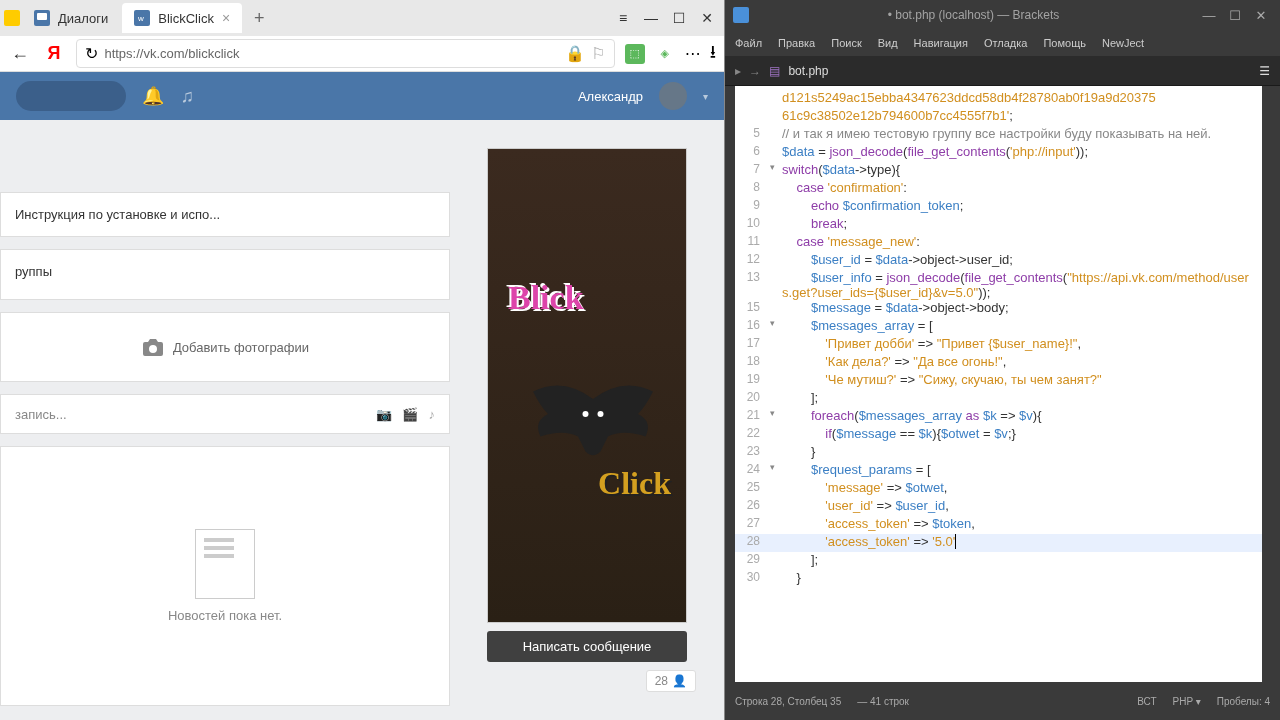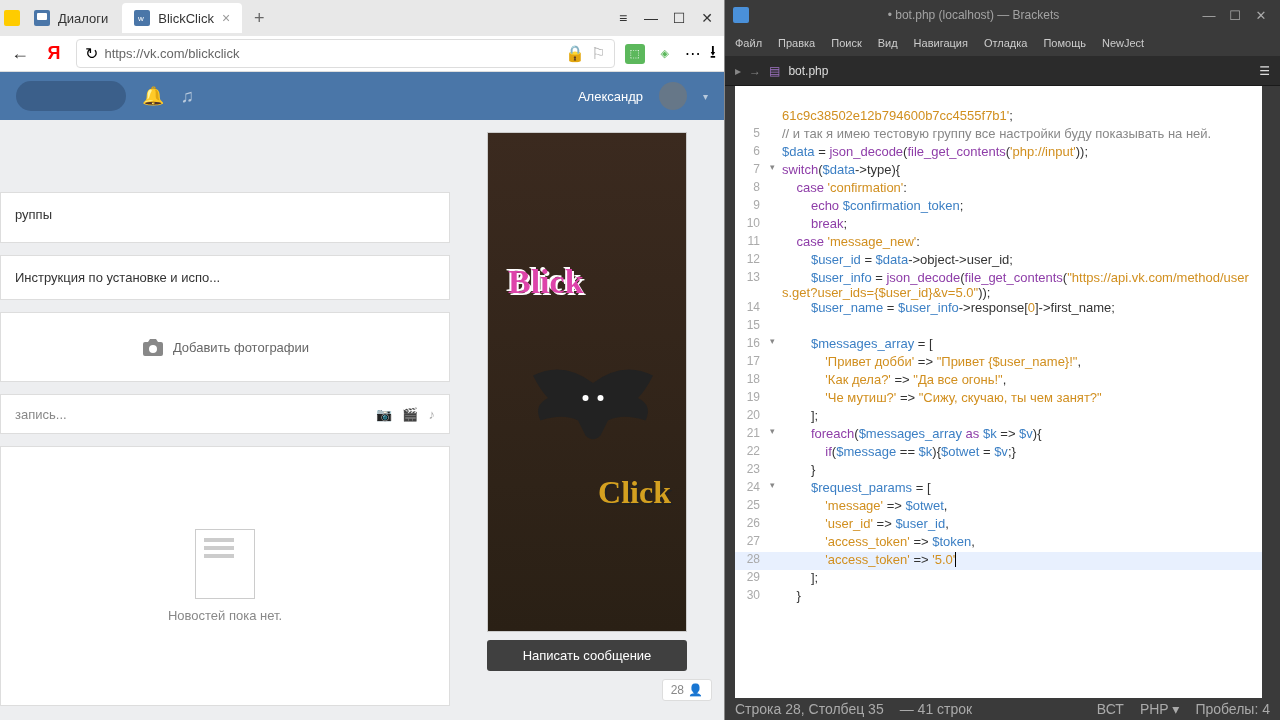--- a/index.html
+++ b/index.html
@@ -45,21 +45,21 @@
 .vk-box.truncate { white-space: nowrap; overflow: hidden; text-overflow: ellipsis; }
 .add-photo { display:flex; align-items:center; justify-content:center; gap:8px; height:70px; color:#666; }
 .cam-svg { width:24px; height:24px; }
 .write-post { display:flex; align-items:center; gap:0; color:#888; font-size:13px; height:40px; }
 .post-icons { margin-left:auto; display:flex; gap:10px; color:#aaa; }
 .news-empty { display:flex; flex-direction:column; align-items:center; justify-content:center; height:260px; color:#888; gap:9px; }
 .news-ph { width:60px; height:70px; border:1px solid #ccc; position:relative; }
 .news-ph::before { content:''; position:absolute; left:8px; top:8px; width:30px; height:4px; background:#ccc; box-shadow:0 8px 0 #ccc, 0 16px 0 #ccc; }
 .news-ph::after { content:''; position:absolute; left:-8px; top:-8px; width:60px; height:70px; border:1px solid #ddd; z-index:-1; }
 
-.vk-right { flex:1; padding:12px; display:flex; flex-direction:column; gap:8px; }
+.vk-right { flex:1; padding:28px; display:flex; flex-direction:column; gap:8px; }
 .avatar-big { width:200px; height:500px; background:linear-gradient(180deg,#3b2a1f 0%, #2a2015 100%); position:relative; border:1px solid #ccc; align-self:center; overflow:hidden; }
 .blick-txt { position:absolute; top:130px; left:20px; font-size:34px; font-weight:bold; color:#d4a; font-family:cursive; text-shadow:2px 2px 0 #fff, -2px -2px 0 #fff; }
 .click-txt { position:absolute; bottom:120px; right:15px; font-size:32px; font-weight:bold; color:#d4a020; font-family:cursive; text-shadow:2px 2px 0 #222; }
 .bat { position:absolute; top:220px; left:30px; width:150px; }
 .bat svg { fill:#222; }
 .write-msg { background:#404040; color:#fff; text-align:center; padding:8px; font-size:13px; cursor:pointer; border-radius:3px; width:200px; align-self:center; }
 .subscribers { align-self:flex-end; background:#fff; border:1px solid #ddd; padding:3px 8px; font-size:12px; color:#888; display:flex; align-items:center; gap:4px; border-radius:3px; }
 
 
 .brackets { flex:1; background:#2b2b2b; display:flex; flex-direction:column; color:#ccc; }
@@ -81,21 +81,21 @@
 .fold { width:12px; color:#888; font-size:9px; flex-shrink:0; }
 .code { white-space:pre-wrap; word-break:break-all; padding-right:8px; }
 .kw { color:#8e3da8; }
 .str { color:#d18f1f; }
 .var { color:#3b7fc4; }
 .op { color:#333; }
 .com { color:#888; }
 .cursor-line { background:#e8f0fe; }
 .text-cursor { border-left:1px solid #000; animation:blink 1s infinite; }
 @keyframes blink { 50% { opacity:0; } }
-.br-status { height:22px; background:#3a3a3a; display:flex; align-items:center; padding:0 10px; font-size:14px; color:#aaa; gap:16px; }
+.br-status { height:38px; background:#3a3a3a; display:flex; align-items:center; padding:0 10px; font-size:10px; color:#aaa; gap:16px; }
 .br-status .right { margin-left:auto; display:flex; gap:16px; }
 </style>
 </head>
 <body>
 
 <div class="browser">
   <div class="tabbar">
     <div class="yandex-icon"></div>
     <div class="tab">
       <span class="tab-icon">
@@ -148,22 +148,22 @@
     <div class="vk-user">
       <span>Александр</span>
       <span class="vk-ava"></span>
       <span class="vk-caret">▾</span>
     </div>
   </div>
 
   <div class="vk-content">
     <div class="vk-left">
       <div style="height:60px"></div>
+      <div class="vk-box truncate">Инструкция по установке и испо...</div>
       <div class="vk-box" style="padding-bottom:20px">руппы</div>
-      <div class="vk-box truncate">Инструкция по установке и испо...</div>
       <div class="vk-box add-photo">
         <svg class="cam-svg" viewBox="0 0 24 24" fill="#888">
             <path d="M4 7h3l2-3h6l2 3h3a2 2 0 012 2v10a2 2 0 01-2 2H4a2 2 0 01-2-2V9a2 2 0 012-2zm8 3a4 4 0 100 8 4 4 0 000-8z"></path>
           </svg>
         <span>Добавить фотографии</span>
       </div>
       <div class="vk-box write-post">
         <span>запись...</span>
         <span class="post-icons">
           <span>📷</span>
@@ -224,20 +224,21 @@
     <span style="color:#a074c4">▤</span>
     <span>bot.php</span>
     <span style="margin-left:auto">☰</span>
   </div>
   <div class="br-body">
     <div class="br-leftgutter"></div>
     <div class="code-area" id="code-area">
         <div class="code-line">
           <span class="ln"></span>
           <span class="fold"></span>
+          <span class="code"><span class="str">d121s5249ac15ebba4347623ddcd58db4f28780ab0f19a9d20375</span></span>
         </div>
         <div class="code-line">
           <span class="ln"></span>
           <span class="fold"></span>
           <span class="code"><span class="str">61c9c38502e12b794600b7cc4555f7b1'</span><span class="op">;</span></span>
         </div>
         <div class="code-line">
           <span class="ln">5</span>
           <span class="fold"></span>
           <span class="code"><span class="com">// и так я имею тестовую группу все настройки буду показывать на ней.</span></span>
@@ -276,27 +277,23 @@
           <span class="ln">12</span>
           <span class="fold"></span>
           <span class="code"><span class="op">        </span><span class="var">$user_id</span><span class="op"> = </span><span class="var">$data</span><span class="op">-&gt;object-&gt;user_id;</span></span>
         </div>
         <div class="code-line">
           <span class="ln">13</span>
           <span class="fold"></span>
           <span class="code"><span class="op">        </span><span class="var">$user_info</span><span class="op"> = </span><span class="kw">json_decode</span><span class="op">(</span><span class="kw">file_get_contents</span><span class="op">(</span><span class="str">"https://api.vk.com/method/users.get?user_ids={$user_id}&amp;v=5.0"</span><span class="op">));</span></span>
         </div>
         <div class="code-line">
-          <span class="ln">14</span>
-          <span class="fold"></span>
-          <span class="code"><span class="op">        </span><span class="var">$user_name</span><span class="op"> = </span><span class="var">$user_info</span><span class="op">-&gt;response[</span><span class="str">0</span><span class="op">]-&gt;first_name;</span></span>
-        </div>
-        <div class="code-line">
           <span class="ln">15</span>
           <span class="fold"></span>
+          <span class="code"><span class="op">        </span><span class="var">$message</span><span class="op"> = </span><span class="var">$data</span><span class="op">-&gt;object-&gt;body;</span></span>
         </div>
         <div class="code-line">
           <span class="ln">16</span>
           <span class="fold">▾</span>
           <span class="code"><span class="op">        </span><span class="var">$messages_array</span><span class="op"> = [</span></span>
         </div>
         <div class="code-line">
           <span class="ln">17</span>
           <span class="fold"></span>
           <span class="code"><span class="op">            </span><span class="str">'Привет добби'</span><span class="op"> =&gt; </span><span class="str">"Привет {$user_name}!"</span><span class="op">,</span></span>

